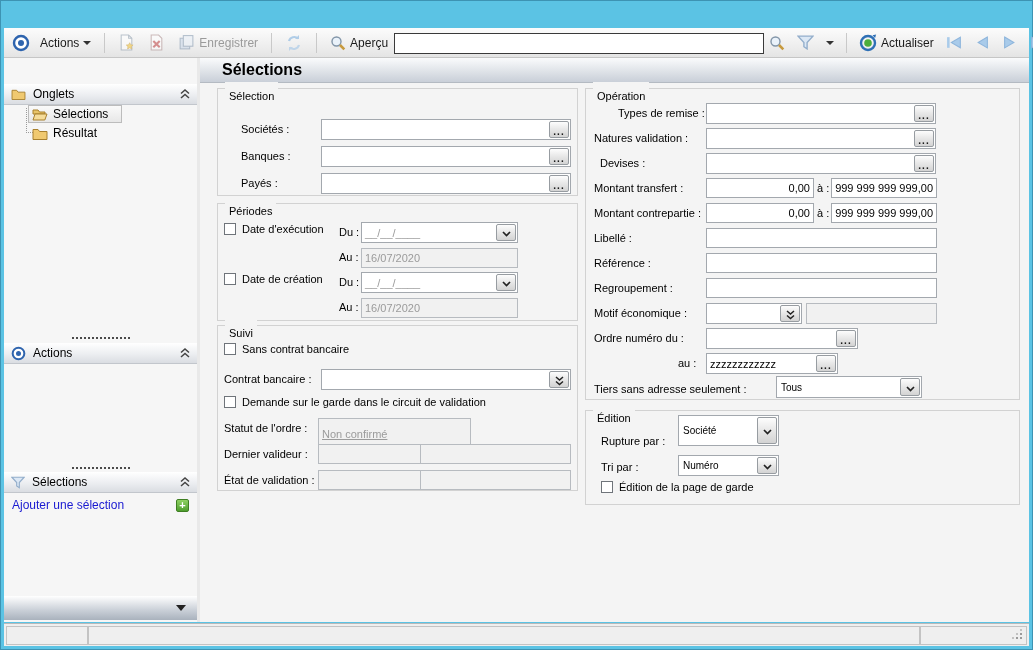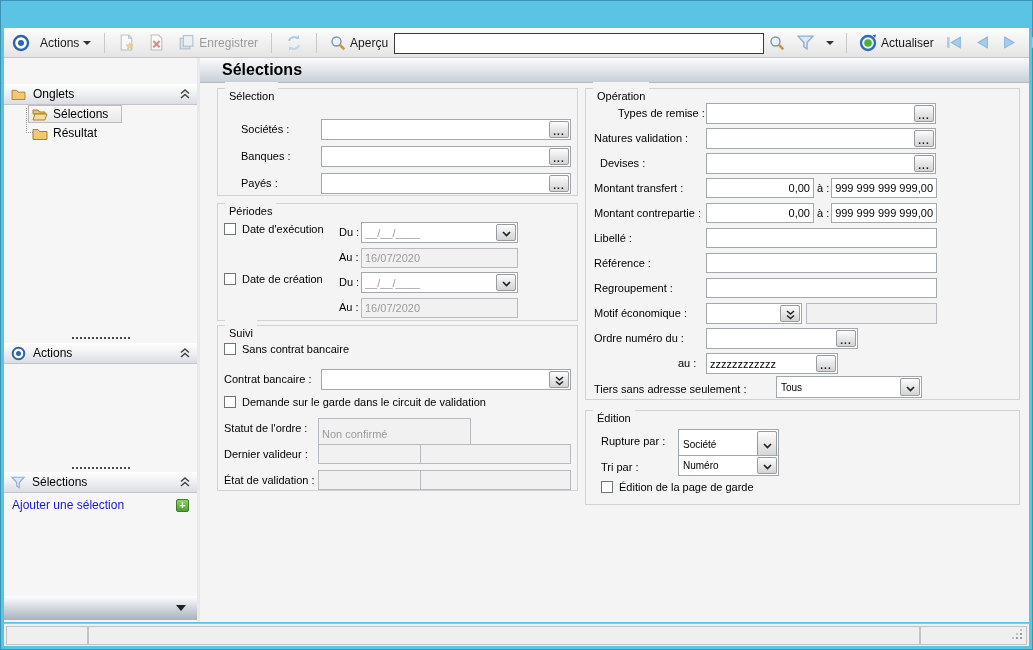--- a/index.html
+++ b/index.html
@@ -360,21 +360,21 @@
             </svg>
           </span>
       </div>
 
       <div class="cbrow" style="left:6px; top:70px;">
         <span class="cb"></span>
         <span>Demande sur le garde dans le circuit de validation</span>
       </div>
 
       <span class="lbl" style="left:6px; top:96px;">Statut de l'ordre :</span>
-      <input class="tb dis" style="left: 100px; top: 92px; width: 153px; height: 32px;" value="Non confirmé">
+      <input class="tb dis" style="left: 100px; top: 92px; width: 153px; height: 32px; text-decoration: underline;" value="Non confirmé">
 
       <span class="lbl" style="left:6px; top:122px;">Dernier valideur :</span>
       <input class="tb dis" style="left: 100px; top: 118px; width: 103px; height: 20px;">
       <input class="tb dis" style="left: 202px; top: 118px; width: 151px; height: 20px;">
 
       <span class="lbl" style="left:6px; top:148px;">État de validation :</span>
       <input class="tb dis" style="left: 100px; top: 144px; width: 103px; height: 20px;">
       <input class="tb dis" style="left: 202px; top: 144px; width: 151px; height: 20px;">
     </div>
 
@@ -449,21 +449,21 @@
               <path d="M1 1l3.5 3.5L8 1" stroke="#222" stroke-width="1.7" fill="none"></path>
             </svg>
           </span>
       </div>
     </div>
 
     <div class="grp" style="left:385px; top:352px; width:435px; height:95px;">
       <span class="grp-title">Édition</span>
 
       <span class="lbl" style="left:15px; top:24px;">Rupture par :</span>
-      <div class="fld" style="left:92px; top:18px; width:101px; height:31px;">
+      <div class="fld" style="left:92px; top:4px; width:101px; height:31px;">
         <span class="val">Société</span>
         <span class="mini">
             <svg width="9" height="6" viewBox="0 0 9 6">
               <path d="M1 1l3.5 3.5L8 1" stroke="#222" stroke-width="1.7" fill="none"></path>
             </svg>
           </span>
       </div>
 
       <span class="lbl" style="left:15px; top:50px;">Tri par :</span>
       <div class="fld" style="left:92px; top:44px; width:101px; height:21px;">

